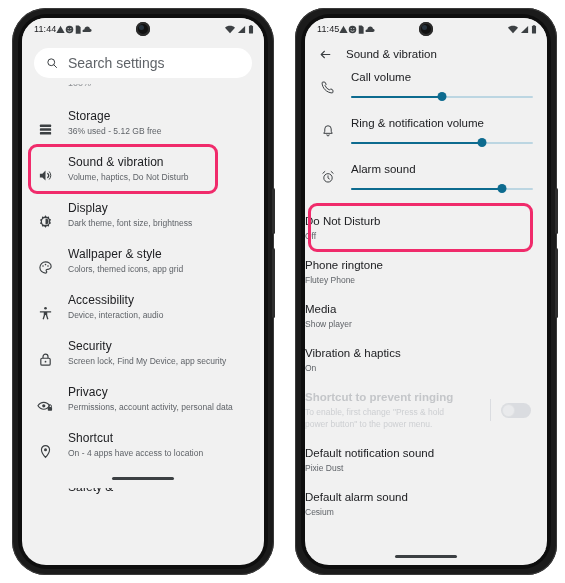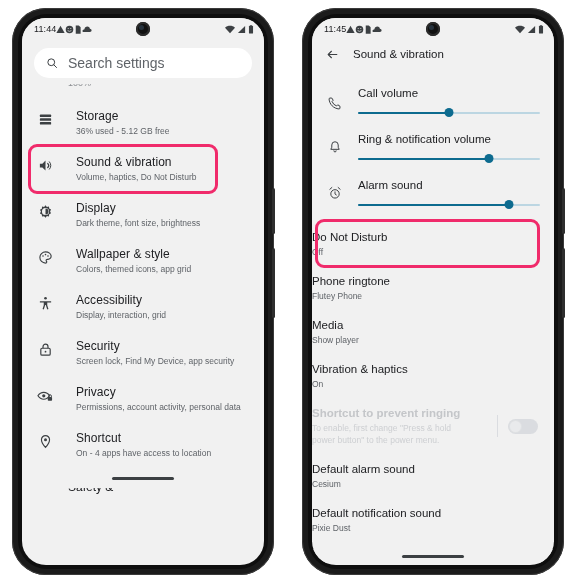--- a/index.html
+++ b/index.html
@@ -3,21 +3,21 @@
 <meta charset="utf-8">
 <style>
   html,body{margin:0;padding:0;background:#ffffff;}
   body{width:565px;height:583px;font-family:"Liberation Sans",sans-serif;-webkit-font-smoothing:antialiased;}
   .stage{position:relative;width:565px;height:583px;overflow:hidden;background:#fff;}
 
   
   .phone{position:absolute;top:8px;width:262px;height:567px;border-radius:34px;
          background:#1b1b1b;box-shadow:inset 0 0 0 1px #3a3a3a;}
   .phone.left{left:12px;}
-  .phone.right{left:302px;}
+  .phone.right{left:295px;border-radius:30px;}
   .phone .bezel{position:absolute;inset:6px;border-radius:29px;background:#0e0e0e;}
   .screen{position:absolute;left:10px;top:10px;right:10px;bottom:10px;border-radius:24px;
           background:#f1f1f1;overflow:hidden;}
   .sidebtn{position:absolute;right:-1px;width:3px;border-radius:2px;background:#2e2e2e;}
 
   
   .statusbar{position:relative;height:22px;display:flex;align-items:center;
              padding:0 10px 0 12px;background:#f1f1f1;}
   .clock{font-size:9px;color:#202124;letter-spacing:.1px;}
   .sb-left{display:flex;align-items:center;}
@@ -32,21 +32,21 @@
   
   .searchwrap{padding:8px 12px 6px;background:#f1f1f1;}
   .searchbar{height:30px;border-radius:16px;background:#fff;display:flex;align-items:center;
              padding:0 12px;gap:10px;}
   .searchbar .ph{font-size:14px;color:#5f6368;}
 
   .list{background:#f1f1f1;}
   .clip-top{height:16px;overflow:hidden;position:relative;}
   .clip-top span{position:absolute;left:46px;top:-6px;font-size:9px;color:#8a8d91;}
 
-  .row{display:flex;align-items:flex-start;gap:8px;padding:9px 14px 9px 0;position:relative;}
+  .row{display:flex;align-items:flex-end;gap:0;padding:9px 14px 9px 0;position:relative;}
   .row .ic{width:46px;flex:0 0 46px;display:flex;justify-content:center;padding-top:3px;}
   .row .tx{flex:1;min-width:0;}
   .row .t1{font-size:12px;color:#202124;line-height:15px;letter-spacing:.05px;}
   .row .t2{font-size:8.5px;color:#5f6368;line-height:12px;margin-top:1px;}
 
   
   .hl{position:absolute;border:3px solid #f02b6b;border-radius:9px;box-sizing:border-box;pointer-events:none;}
 
   .navbar{height:20px;display:flex;align-items:center;justify-content:center;background:#f1f1f1;}
   .navpill{width:62px;height:3px;border-radius:2px;background:#3c4043;}
@@ -198,21 +198,21 @@
 
         <div class="row">
           <div class="ic">
             <svg width="15" height="15" viewBox="0 0 24 24">
                 <circle cx="12" cy="3.6" r="2.1" fill="#3c4043"></circle>
                 <path fill="#3c4043" d="M3 8.2h18v2.1h-6.2v4.3l1.9 6.2-2 .6-2.2-7h-1l-2.2 7-2-.6 1.9-6.2v-4.3H3z"></path>
               </svg>
           </div>
           <div class="tx">
             <div class="t1">Accessibility</div>
-            <div class="t2">Display, interaction, grid</div>
+            <div class="t2">Device, interaction, audio</div>
           </div>
         </div>
 
         <div class="row">
           <div class="ic">
             <svg width="15" height="15" viewBox="0 0 24 24">
                 <rect x="4.5" y="10" width="15" height="11" rx="2" fill="none" stroke="#3c4043" stroke-width="1.9"></rect>
                 <path d="M8 10V7.5a4 4 0 018 0V10" fill="none" stroke="#3c4043" stroke-width="1.9"></path>
                 <circle cx="12" cy="15.5" r="1.4" fill="#3c4043"></circle>
               </svg>
@@ -304,21 +304,21 @@
         </div>
       </div>
 
       <div class="appbar">
         <svg width="13" height="13" viewBox="0 0 24 24">
             <path d="M20 12H4M10 6l-6 6 6 6" fill="none" stroke="#3c4043" stroke-width="2" stroke-linecap="round" stroke-linejoin="round"></path>
           </svg>
         <span class="title">Sound &amp; vibration</span>
       </div>
 
-      <div style="background:#f1f1f1;margin-top:16px;">
+      <div style="background:#f1f1f1;">
 
         <div class="srow" style="margin-top:-4px;">
           <div class="ic" style="padding-top:14px;">
             <svg width="14" height="14" viewBox="0 0 24 24">
                 <path d="M6.5 3.5l2.4 3.8-2 2a13 13 0 007.8 7.8l2-2 3.8 2.4v3.2c0 .9-.8 1.6-1.7 1.5C9.6 21.4 2.6 14.4 1.8 5.2 1.7 4.3 2.4 3.5 3.3 3.5h3.2z" fill="none" stroke="#3c4043" stroke-width="1.7" stroke-linejoin="round"></path>
               </svg>
           </div>
           <div class="body">
             <div class="lab">Call volume</div>
             <div class="slider">
@@ -390,29 +390,29 @@
             <div class="t1">Shortcut to prevent ringing</div>
             <div class="t2" style="max-width:150px;">To enable, first change "Press &amp; hold power button" to the power menu.</div>
           </div>
           <div class="divider"></div>
           <div class="toggle">
             <div class="knob"></div>
           </div>
         </div>
 
         <div class="prow">
+          <div class="t1">Default notification sound</div>
+          <div class="t2">Pixie Dust</div>
+        </div>
+
+        <div class="prow">
           <div class="t1">Default alarm sound</div>
           <div class="t2">Cesium</div>
         </div>
 
-        <div class="prow">
-          <div class="t1">Default notification sound</div>
-          <div class="t2">Pixie Dust</div>
-        </div>
-
       </div>
 
       <div class="navbar" style="position:absolute;left:0;right:0;bottom:2px;height:14px;">
         <div class="navpill"></div>
       </div>
 
     </div>
   </div>
 
 </div>

